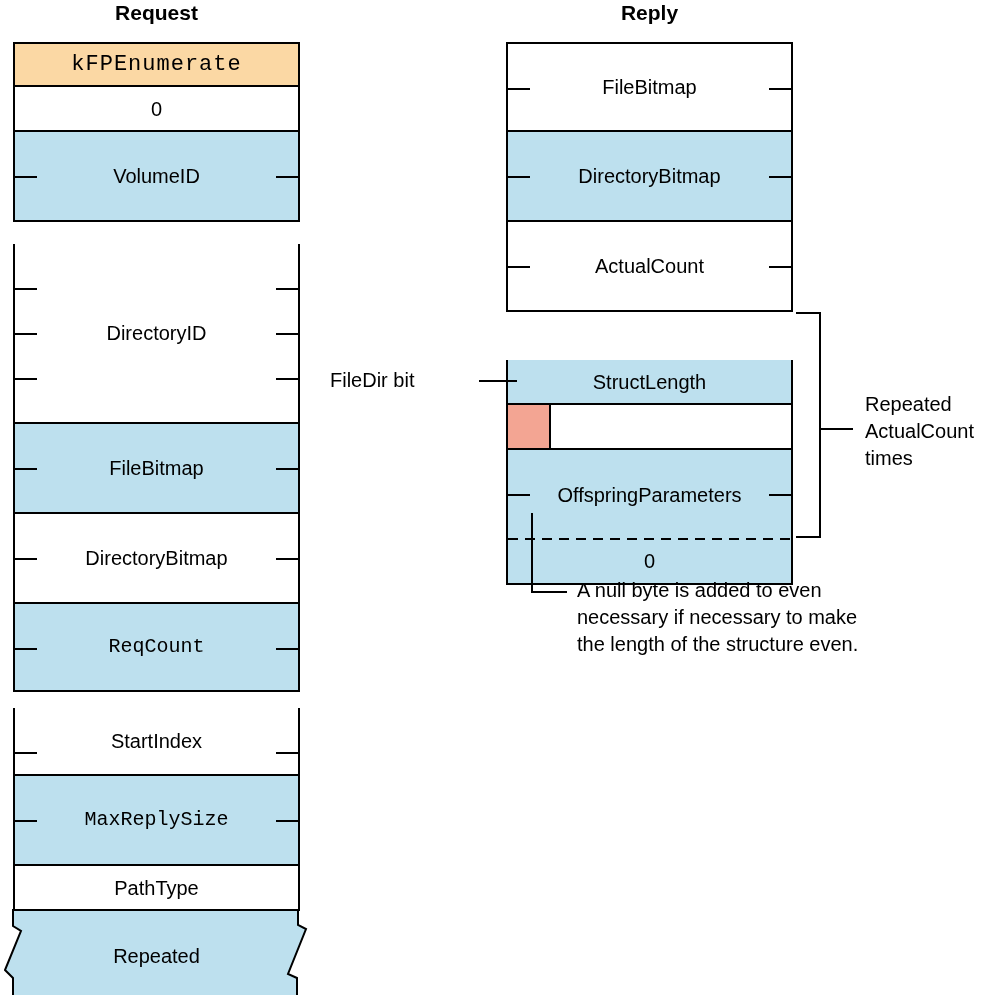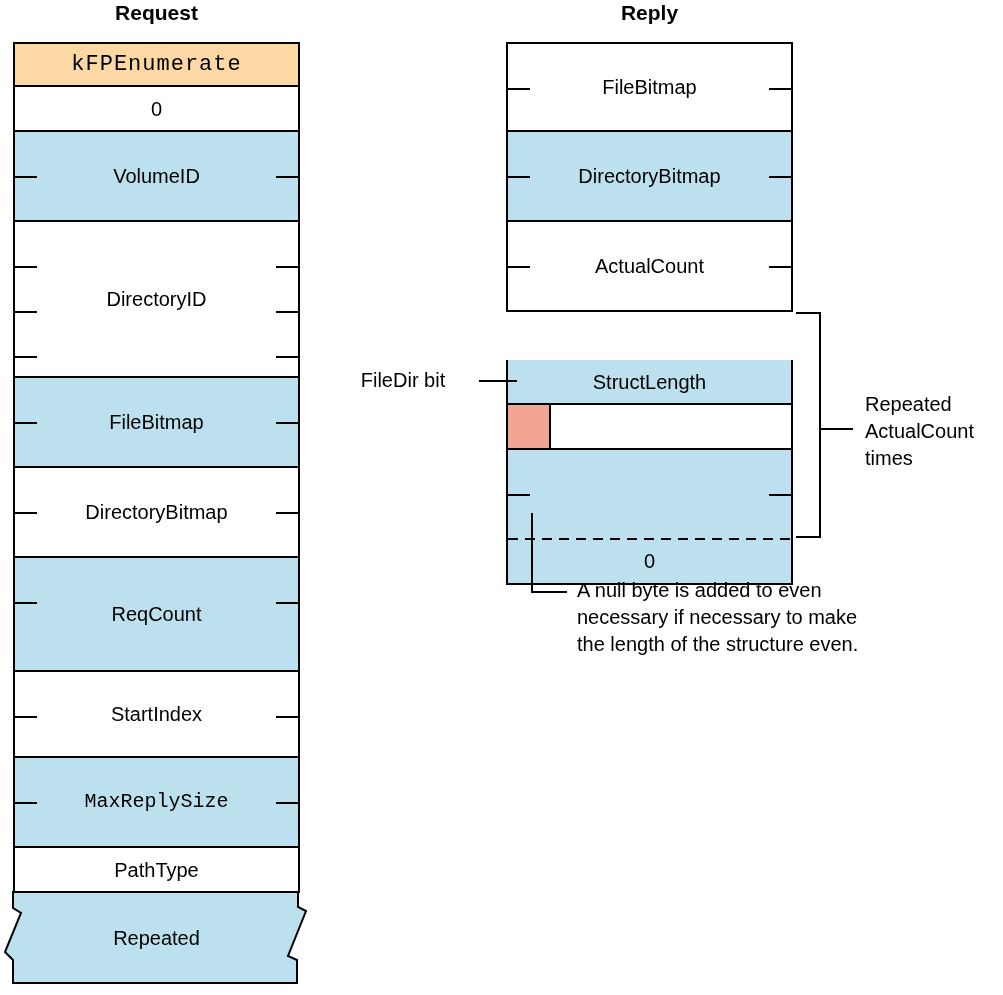--- a/index.html
+++ b/index.html
@@ -39,21 +39,21 @@
     background:repeating-linear-gradient(90deg,var(--ink) 0 10px,transparent 10px 17px);
   }
   .zerolbl{
     position:absolute; left:0; right:0; top:90px; height:43px;
     display:flex; align-items:center; justify-content:center; font-size:20px; z-index:2;
   }
   .row.jagged{border:none; background:transparent; overflow:visible;}
   .row.jagged svg{position:absolute; left:-9px; top:-2px; z-index:0;}
   .callout-line{position:absolute; background:var(--ink);}
   .callout-text{position:absolute; font-size:20px; line-height:27px;}
-  #filedir-label{left:330px; top:369px; width:146px; text-align:center; line-height:22px;}
+  #filedir-label{left:330px; top:369px; width:146px; text-align:left; line-height:22px;}
   #filedir-dash{left:479px; top:380px; width:38px; height:2px;}
   #nullbyte-vline{left:531px; top:513px; width:2px; height:80px;}
   #nullbyte-hline{left:531px; top:591px; width:36px; height:2px;}
   #nullbyte-text{left:577px; top:577px; width:380px;}
   #bracket-top{left:796px; top:312px; width:25px; height:2px;}
   #bracket-vline{left:819px; top:312px; width:2px; height:226px;}
   #bracket-bottom{left:796px; top:536px; width:25px; height:2px;}
   #bracket-tick{left:821px; top:428px; width:32px; height:2px;}
   #repeated-text{left:865px; top:391px; width:150px;}
 </style>
@@ -70,45 +70,45 @@
         <div class="lbl mono">kFPEnumerate</div>
       </div>
       <div class="row fill-white" style="height: 45px;">
         <div class="lbl">0</div>
       </div>
       <div class="row fill-blue" style="height: 90px;">
         <div class="tick l" style="top: 44px;"></div>
         <div class="tick r" style="top: 44px;"></div>
         <div class="lbl">VolumeID</div>
       </div>
-      <div class="row fill-white" style="height: 156px;">
+      <div class="row fill-white" style="height: 180px; margin-top: 22px;">
         <div class="tick l" style="top: 44px;"></div>
         <div class="tick r" style="top: 44px;"></div>
         <div class="tick l" style="top: 89px;"></div>
         <div class="tick r" style="top: 89px;"></div>
         <div class="tick l" style="top: 134px;"></div>
         <div class="tick r" style="top: 134px;"></div>
         <div class="lbl">DirectoryID</div>
       </div>
       <div class="row fill-blue" style="height: 90px;">
         <div class="tick l" style="top: 44px;"></div>
         <div class="tick r" style="top: 44px;"></div>
         <div class="lbl">FileBitmap</div>
       </div>
       <div class="row fill-white" style="height: 90px;">
         <div class="tick l" style="top: 44px;"></div>
         <div class="tick r" style="top: 44px;"></div>
         <div class="lbl">DirectoryBitmap</div>
       </div>
-      <div class="row fill-blue" style="height: 114px;">
+      <div class="row fill-blue" style="height: 88px; font-family: Liberation Mono, monospace;">
         <div class="tick l" style="top: 44px;"></div>
         <div class="tick r" style="top: 44px;"></div>
         <div class="lbl">ReqCount</div>
       </div>
-      <div class="row fill-white" style="height: 86px;">
+      <div class="row fill-white" style="height: 68px; margin-top: 16px;">
         <div class="tick l" style="top: 44px;"></div>
         <div class="tick r" style="top: 44px;"></div>
         <div class="lbl">StartIndex</div>
       </div>
       <div class="row fill-blue" style="height: 90px; font-family: Liberation Mono, monospace;">
         <div class="tick l" style="top: 44px;"></div>
         <div class="tick r" style="top: 44px;"></div>
         <div class="lbl">MaxReplySize</div>
       </div>
       <div class="row fill-white" style="height: 45px;">
@@ -142,20 +142,21 @@
         <div class="lbl">StructLength</div>
       </div>
       <div class="row fill-white" style="height: 45px;">
         <div class="pinkcell"></div>
       </div>
       <div class="row fill-blue" style="height: 135px;">
         <div class="tick l" style="top: 44px;"></div>
         <div class="tick r" style="top: 44px;"></div>
         <div class="dashline"></div>
         <div class="zerolbl">0</div>
+        <div class="lbl" style="position: absolute; left: 0px; right: 0px; top: 0px; height: 90px; display: flex; align-items: center; justify-content: center;">OffspringParameters</div>
       </div>
     </div>
 
   <div id="filedir-label" class="callout-text">FileDir bit</div>
   <div id="filedir-dash" class="callout-line"></div>
 
   <div id="nullbyte-vline" class="callout-line"></div>
   <div id="nullbyte-hline" class="callout-line"></div>
   <div id="nullbyte-text" class="callout-text">
     <div>A null byte is added to even</div>

